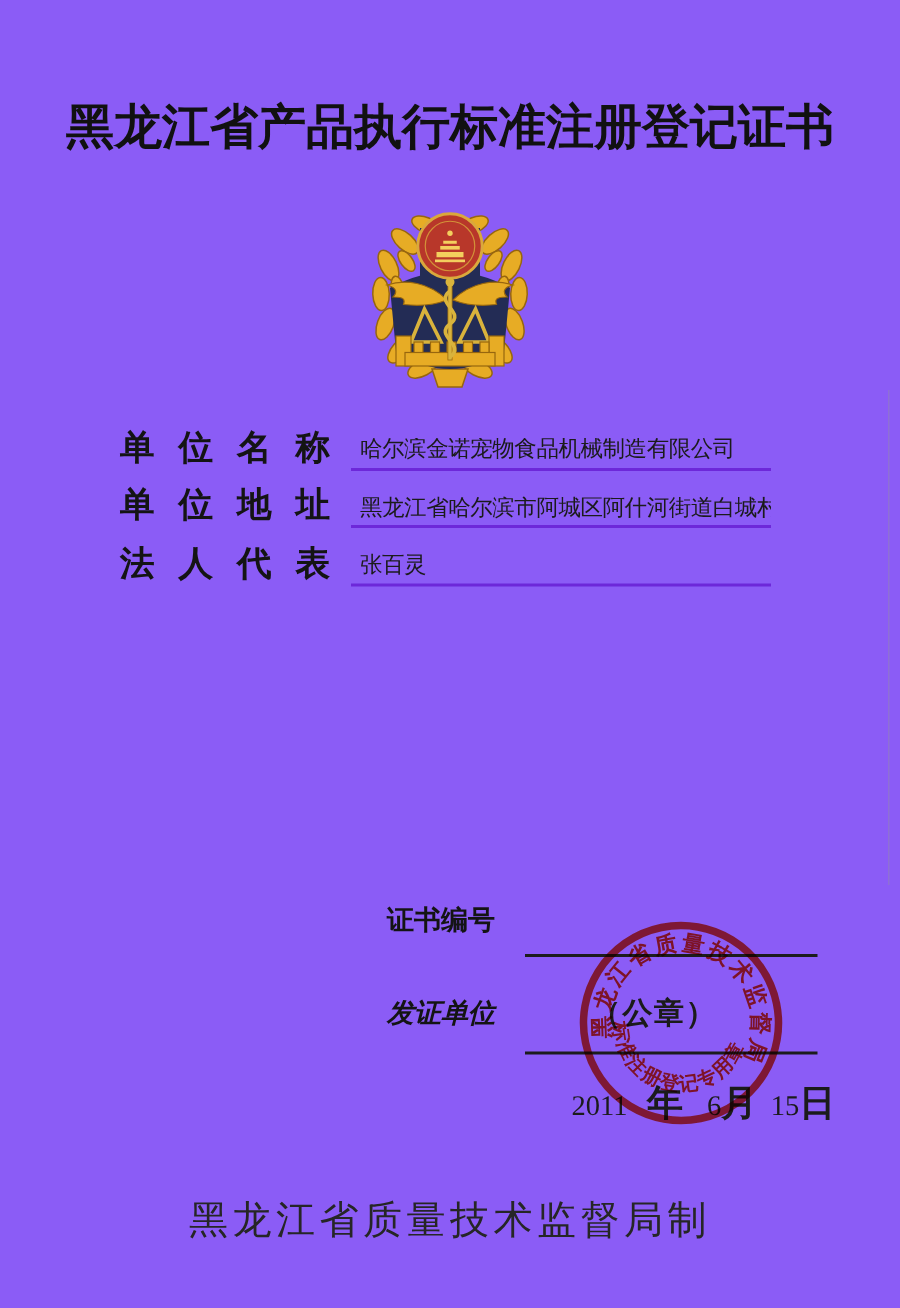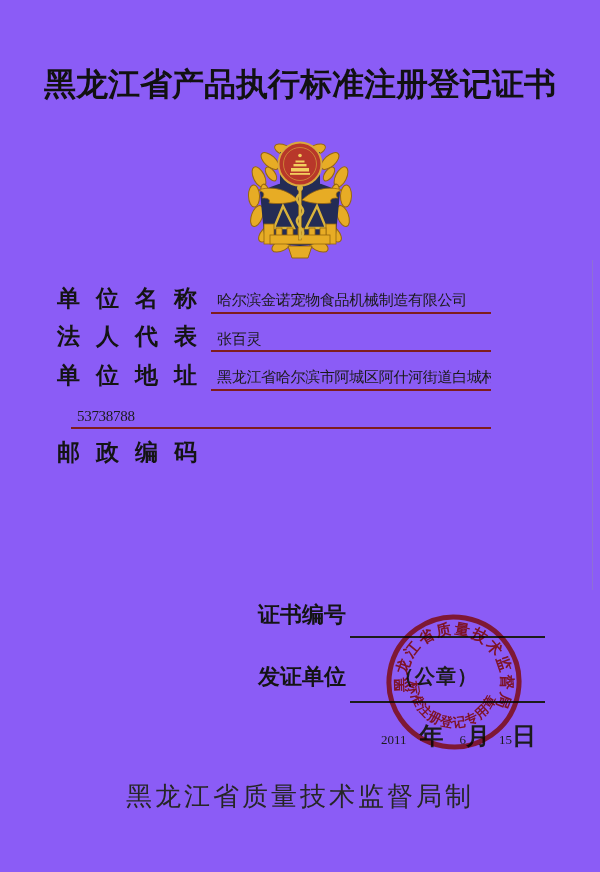--- a/index.html
+++ b/index.html
@@ -19,47 +19,47 @@
     background:rgba(150,150,150,.35);
   }
   .title{
     position:absolute; top:64px; left:0; width:100%;
     text-align:center; font-size:32px; font-weight:bold;
     letter-spacing:0px; line-height:1.3; color:#111;
   }
   .emblem{ position:absolute; top:134px; left:236px; width:128px; height:128px; }
 
   
-  .form{ position:absolute; top:275px; left:57px; width:434px; }
+  .form{ position:absolute; top:275px; left:80px; width:434px; }
   .frow{ display:flex; align-items:flex-end; height:38.5px; }
   .flabel{
     width:140px; font-size:23px; font-weight:bold; line-height:1;
     padding-bottom:4px; color:#141414;
     text-align:justify; text-align-last:justify; text-justify:inter-character;
   }
   .fvalue{
-    flex:1; margin-left:14px; border-bottom:2px solid #7f1d1d;
+    flex:1; margin-left:14px; border-bottom:2px solid #6d28d9;
     font-size:15px; letter-spacing:-0.3px; line-height:1.1;
     padding:0 2px 3px 6px; white-space:pre; overflow:hidden;
   }
 
   
-  .blabel{ position:absolute; font-size:22px; font-weight:bold; color:#141414; line-height:1; }
+  .blabel{ position:absolute; font-size:18px; font-weight:bold; color:#141414; line-height:1; }
   .bline{ position:absolute; width:195px; border-top:2px solid #1c1c1c; }
   .issuer-value{ position:absolute; left:394px; top:666px; font-size:20px; font-weight:bold; letter-spacing:1px; line-height:1; }
   .date-row{ position:absolute; left:381px; top:724px; line-height:1; white-space:nowrap; }
-  .date-num{ font-size:13px; }
+  .date-num{ font-size:19px; }
   .date-cjk{ font-size:24px; font-weight:bold; }
   .gap-a{ margin-right:13px; } .gap-b{ margin-right:16px; } .gap-c{ margin-right:9px; }
 
   .seal{ position:absolute; left:382px; top:610px; width:144px; height:144px;
          mix-blend-mode:multiply; opacity:.95; }
 
   .footer{
-    position:absolute; top:781px; left:0; width:100%;
+    position:absolute; top:798px; left:0; width:100%;
     text-align:center; font-size:26px; letter-spacing:3px; color:#262626; line-height:1.2;
   }
 </style>
 </head>
 <body>
 
 <div class="cert">
 
   <div class="title">黑龙江省产品执行标准注册登记证书</div>
 
@@ -131,39 +131,37 @@
     <circle cx="64" cy="54" r="3" fill="#d9b33c"></circle>
     <path d="M64,60 C53,68 75,74 64,82 C53,90 75,96 64,104" fill="none" stroke="#d9b33c" stroke-width="2.4"></path>
   </svg>
 
   <div class="form">
     <div class="frow">
       <div class="flabel">单位名称</div>
       <div class="fvalue">哈尔滨金诺宠物食品机械制造有限公司</div>
     </div>
     <div class="frow">
+      <div class="flabel">单位地址</div>
+      <div class="fvalue">黑龙江省哈尔滨市阿城区阿什河街道白城村</div>
+    </div>
+    <div class="frow">
       <div class="flabel">法人代表</div>
       <div class="fvalue">张百灵</div>
     </div>
     <div class="frow">
-      <div class="flabel">单位地址</div>
-      <div class="fvalue">黑龙江省哈尔滨市阿城区阿什河街道白城村</div>
     </div>
     <div class="frow">
-      <div class="fvalue">53738788</div>
-    </div>
-    <div class="frow">
-      <div class="flabel">邮政编码</div>
     </div>
   </div>
 
   <div class="blabel" style="left:258px; top:604px;">证书编号</div>
   <div class="bline" style="left:350px; top:636px;"></div>
 
-  <div class="blabel" style="left:258px; top:666px;">发证单位</div>
+  <div class="blabel" style="left:258px; top:666px;font-style:italic;">发证单位</div>
   <div class="issuer-value">（公章）</div>
   <div class="bline" style="left:350px; top:701px;"></div>
 
   <div class="date-row">
     <span class="date-num gap-a">2011</span><span class="date-cjk gap-b">年</span><span class="date-num">6</span><span class="date-cjk gap-c">月</span><span class="date-num">15</span><span class="date-cjk">日</span>
   </div>
 
   <svg class="seal" viewBox="0 0 144 144" xmlns="http://www.w3.org/2000/svg">
     <defs>
       <path id="sealTopArc" d="M26.1,86 A48,48 0 1,1 117.9,86"></path>

